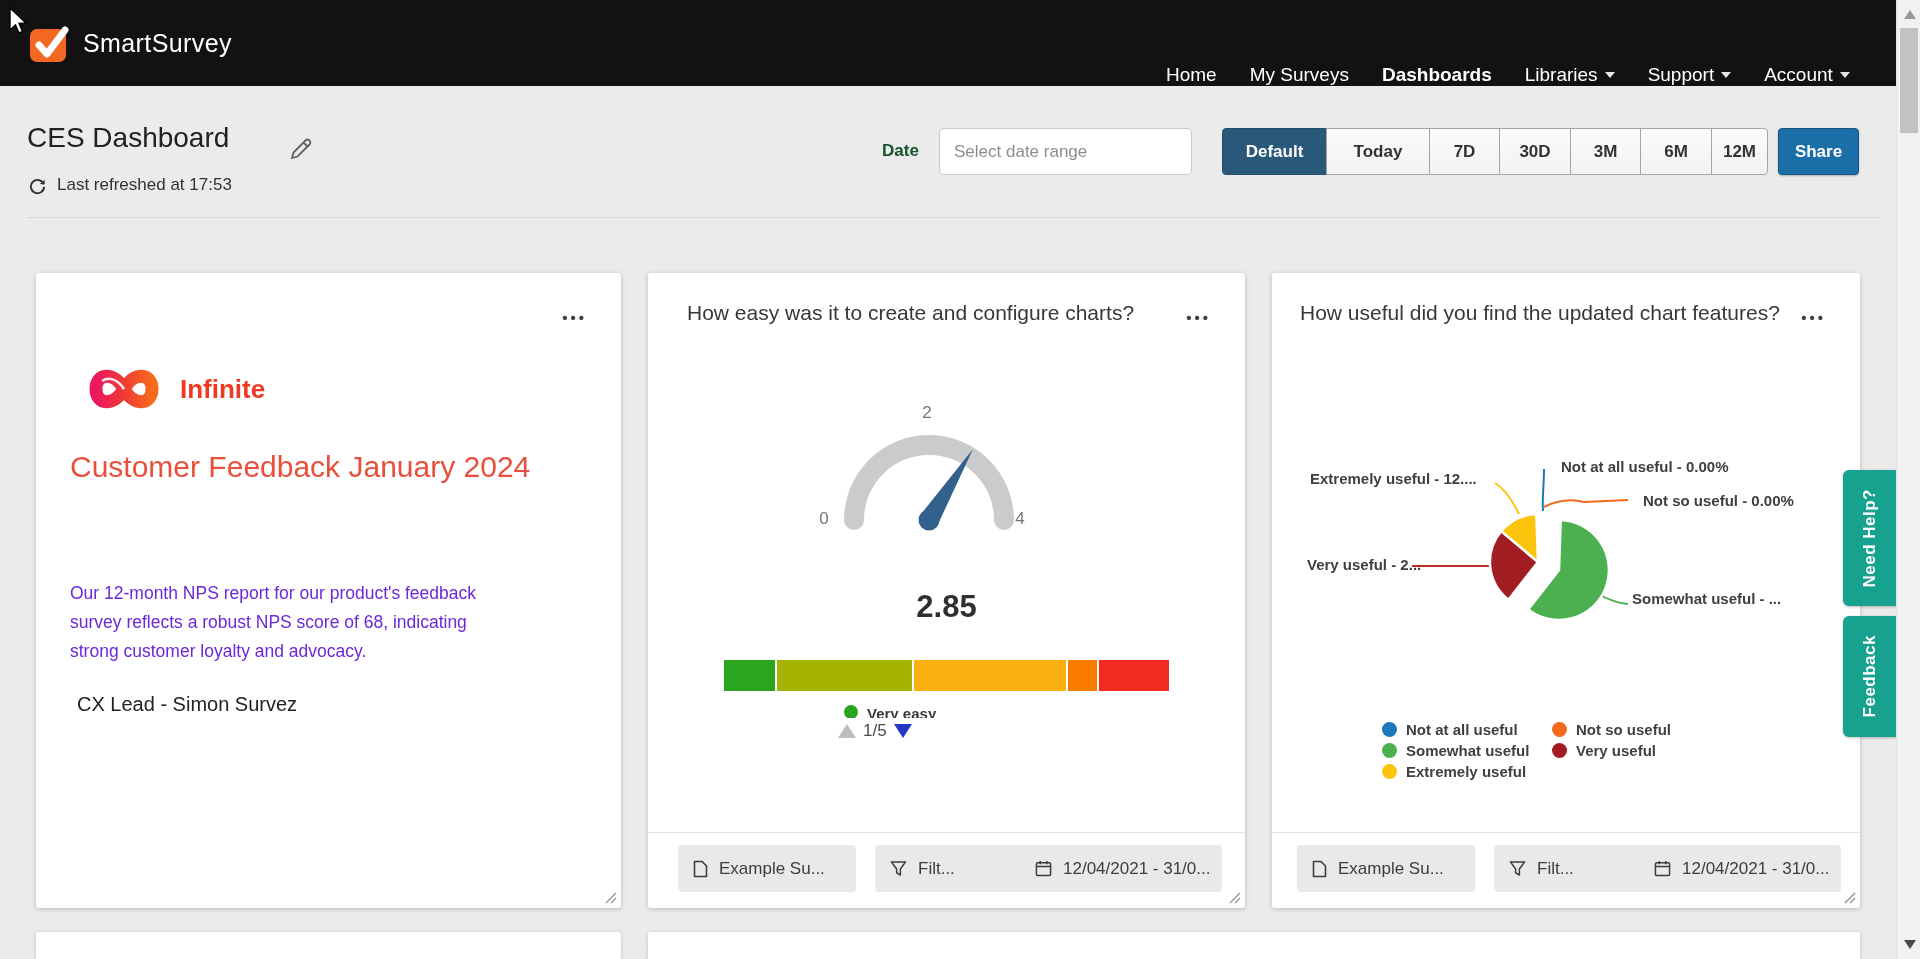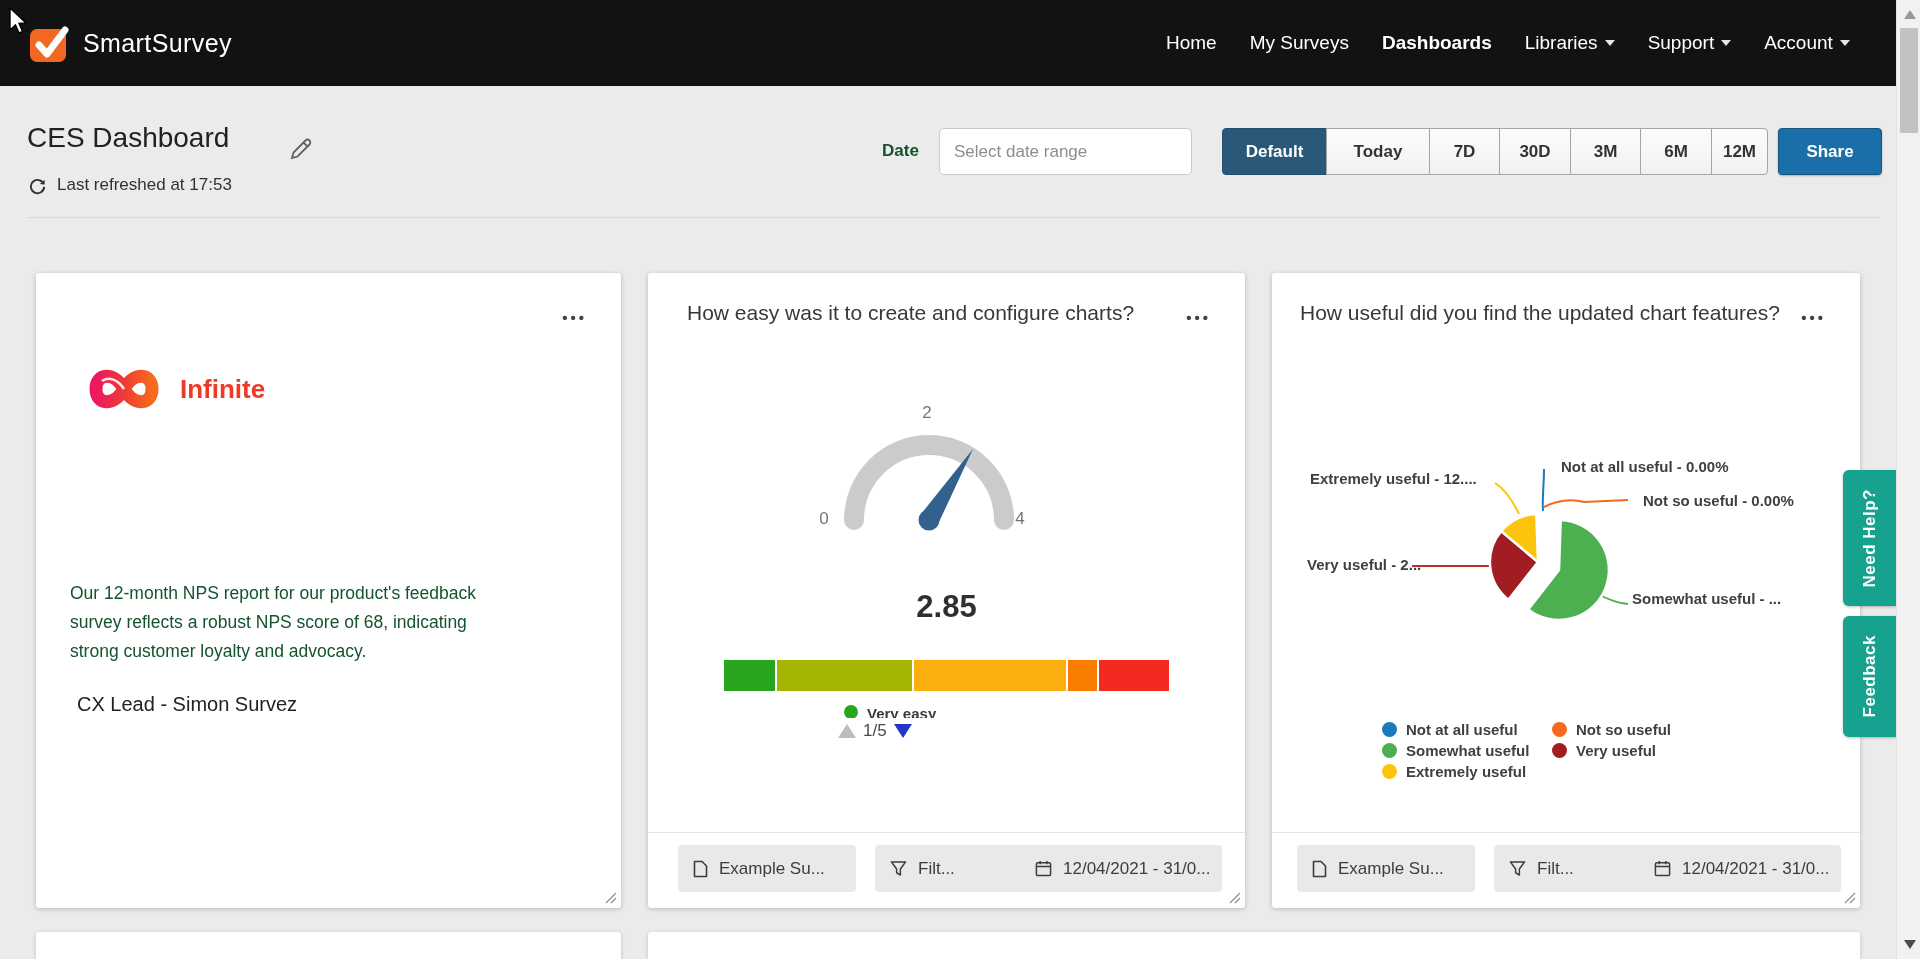--- a/index.html
+++ b/index.html
@@ -6,42 +6,42 @@
   html,body { width:1920px; height:959px; overflow:hidden; }
   body { font-family:"Liberation Sans","DejaVu Sans",sans-serif; background:#ebebeb; position:relative; }
 
   
   .topnav { position:absolute; left:0; top:0; width:1920px; height:86px; background:#121212; }
   .brand { position:absolute; left:30px; top:0; height:86px; display:flex; align-items:center; }
   .brand-logo { width:40px; height:37px; position:relative; }
   .brand-logo .sq { position:absolute; left:0; top:4px; width:36px; height:33px; background:#f26822; border-radius:7px; }
   .brand-logo svg { position:absolute; left:1px; top:0; overflow:visible; }
   .brand-name { color:#fff; font-size:25px; font-weight:400; letter-spacing:.4px; margin-left:13px; }
-  .nav-items { position:absolute; left:1166px; top:0; height:86px; display:flex; align-items:center; gap:33px; }
+  .nav-items { position:absolute; left:1166px; top:0; height:86px; display:flex; align-items:flex-end; gap:33px; }
   .nav-item { color:#fff; font-size:19px; font-weight:500; cursor:pointer; display:flex; align-items:center; gap:7px; white-space:nowrap; }
   .nav-item.active { font-weight:700; }
   .caret { width:0; height:0; border-left:5px solid transparent; border-right:5px solid transparent; border-top:6px solid #e6e6e6; display:inline-block; }
 
   
   .page-title { position:absolute; left:27px; top:122px; font-size:28px; color:#212121; }
   .pencil-btn { position:absolute; left:288px; top:136px; width:26px; height:26px; cursor:pointer; }
   .refresh-row { position:absolute; left:28px; top:175px; display:flex; align-items:center; gap:10px; color:#323232; font-size:17px; }
   .hdr-divider { position:absolute; left:27px; top:217px; width:1853px; height:1px; background:#d9d9d9; }
 
   .date-label { position:absolute; left:882px; top:141px; font-size:17px; font-weight:700; color:#14532d; }
   .date-input { position:absolute; left:939px; top:128px; width:253px; height:47px; border:1px solid #c9c9c9; border-radius:5px; background:#fff; font-size:17px; color:#444; padding:0 14px; font-family:inherit; }
   .date-input::placeholder { color:#8d8d8d; }
 
   .range-group { position:absolute; left:1210px; top:128px; height:47px; display:flex; }
   .range-btn { height:47px; border:1px solid #a5a5a5; background:linear-gradient(#fcfcfc,#f1f1f1); color:#333; font-weight:700; font-size:17px; display:flex; align-items:center; justify-content:center; margin-left:-1px; cursor:pointer; }
   .range-btn:first-child { border-radius:4px 0 0 4px; margin-left:12px; }
   .range-btn:last-child { border-radius:0 4px 4px 0; }
   .range-btn.active { background:#2a5878; border-color:#24506e; color:#fff; }
   .w105{width:105px}.w104{width:104px}.w71{width:71px}.w72{width:72px}.w57{width:57px}
-  .share-btn { position:absolute; left:1778px; top:128px; width:104px; height:47px; background:#1b6fa8; border:1px solid #14567f; border-radius:4px; color:#fff; font-weight:700; font-size:17px; display:flex; align-items:center; justify-content:center; cursor:pointer; box-shadow:0 1px 2px rgba(0,0,0,.25); }
+  .share-btn { position:absolute; left:1778px; top:128px; width:81px; height:47px; background:#1b6fa8; border:1px solid #14567f; border-radius:4px; color:#fff; font-weight:700; font-size:17px; display:flex; align-items:center; justify-content:center; cursor:pointer; box-shadow:0 1px 2px rgba(0,0,0,.25); }
 
   
   .card { position:absolute; top:273px; height:635px; background:#fff; border-radius:3px; box-shadow:0 1px 5px rgba(0,0,0,.22); }
   #card-report { left:36px; width:585px; }
   #card-gauge  { left:648px; width:597px; }
   #card-pie    { left:1272px; width:588px; }
   .more-btn { position:absolute; right:34px; top:36px; font-size:15px; font-weight:700; color:#3f3f3f; letter-spacing:3px; cursor:pointer; }
   .card-title { position:absolute; left:39px; top:24px; width:480px; font-size:21px; line-height:31px; color:#383838; }
   #card-pie .card-title { left:28px; }
   .card-divider { position:absolute; left:0; right:0; top:559px; height:1px; background:#e3e3e3; }
@@ -52,21 +52,21 @@
   .chip-dates  { left:372px; width:202px; }
   #card-pie .chip-survey { left:25px; }
   #card-pie .chip-filter { left:222px; }
   #card-pie .chip-dates  { left:367px; }
   .resize-handle { position:absolute; right:4px; bottom:4px; cursor:nwse-resize; }
 
   
   .logo-row { position:absolute; left:48px; top:84px; display:flex; align-items:center; }
   .logo-row .inf-name { font-size:26px; font-weight:700; color:#ee3a24; margin-left:16px; }
   .report-title { position:absolute; left:34px; top:172px; width:515px; font-size:30px; line-height:44px; color:#e8503c; }
-  .report-body { position:absolute; left:34px; top:306px; width:435px; font-size:17.5px; line-height:29px; color:#14532d; }
+  .report-body { position:absolute; left:34px; top:306px; width:435px; font-size:17.5px; line-height:29px; color:#6d28d9; }
   .report-author { position:absolute; left:41px; top:420px; font-size:20px; color:#222; }
 
   
   .gauge-svg { position:absolute; left:0; top:0; pointer-events:none; }
   .gauge-tick { position:absolute; width:24px; text-align:center; font-size:17px; color:#757575; }
   .tick-min { left:164px; top:236px; } .tick-mid { left:267px; top:130px; } .tick-max { left:360px; top:236px; }
   .gauge-value { position:absolute; left:0; width:597px; text-align:center; top:316px; font-size:31px; font-weight:700; color:#2f2f2f; }
   .score-bar { position:absolute; left:76px; top:387px; width:445px; height:31px; display:flex; gap:2px; }
   .score-bar div { height:100%; }
   .seg0{width:51px;background:#2aa520}.seg1{width:135px;background:#a4b400}.seg2{width:152px;background:#fbaf0f}.seg3{width:29px;background:#fb7d00}.seg4{width:70px;background:#f32a20}
@@ -187,20 +187,21 @@
           <stop offset="0" stop-color="#ec1860"></stop>
             <stop offset="0.5" stop-color="#f03a36"></stop>
             <stop offset="1" stop-color="#f76b1c"></stop>
         </linearGradient>
       </defs>
       <path d="M40 32 C30 14 12 16 12 32 C12 48 30 50 40 32 C50 14 68 16 68 32 C68 48 50 50 40 32 Z" fill="none" stroke="url(#infg)" stroke-width="13" stroke-linecap="round"></path>
       <path d="M40 32 C33 21 24 20 18 24" fill="none" stroke="#ffffff" stroke-width="2.5" opacity="0.9"></path>
     </svg>
     <span class="inf-name">Infinite</span>
   </div>
+  <div class="report-title">Customer Feedback January 2024</div>
   <div class="report-body">Our 12-month NPS report for our product's feedback survey reflects a robust NPS score of 68, indicating strong customer loyalty and advocacy.</div>
   <div class="report-author">CX Lead - Simon Survez</div>
   <svg class="resize-handle" width="12" height="12" viewBox="0 0 12 12">
       <path d="M11 1 L1 11 M11 6 L6 11" stroke="#9a9a9a" stroke-width="1.5"></path>
     </svg>
 </div>
 
 <div class="card" id="card-gauge">
   <div class="more-btn">•••</div>
   <div class="card-title">How easy was it to create and configure charts?</div>

